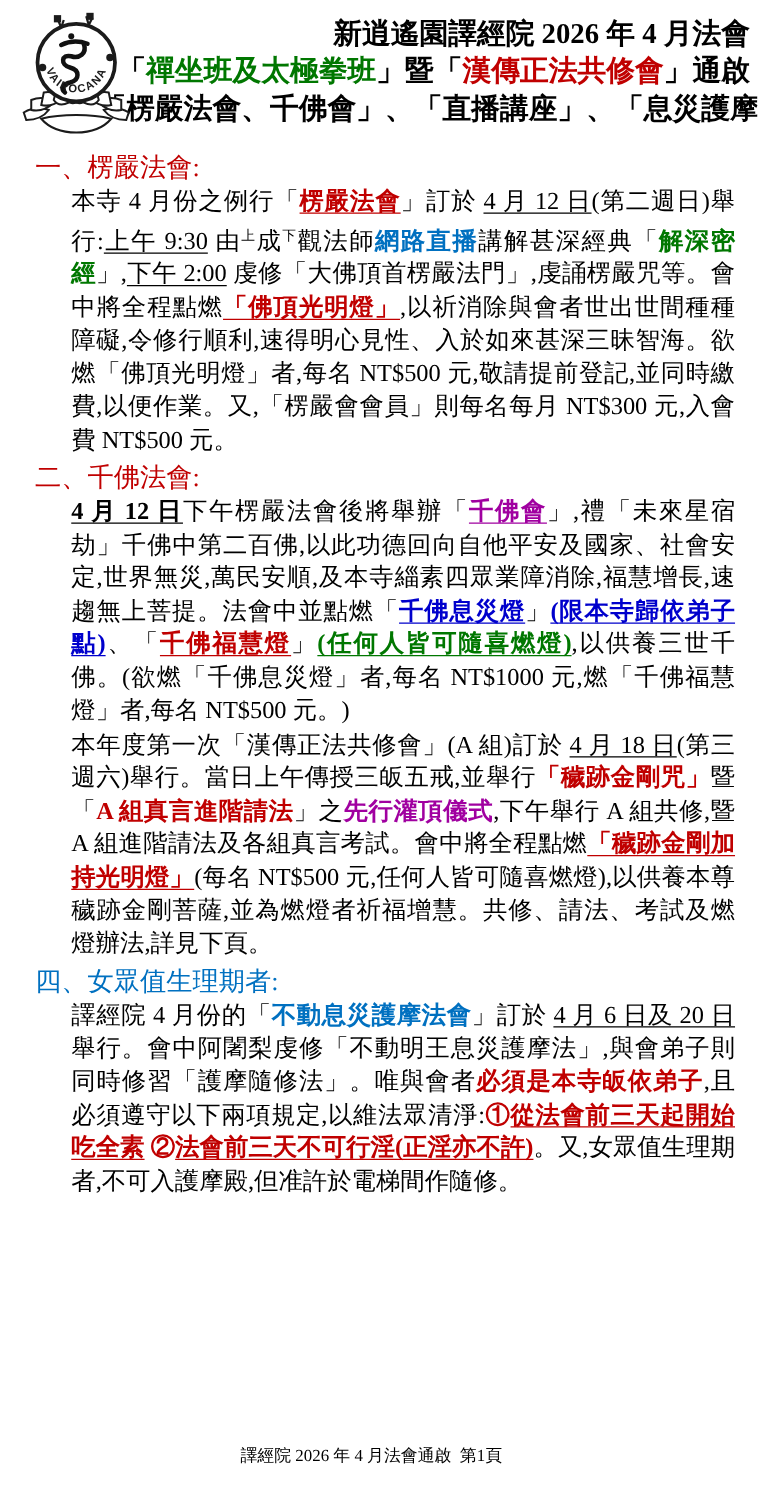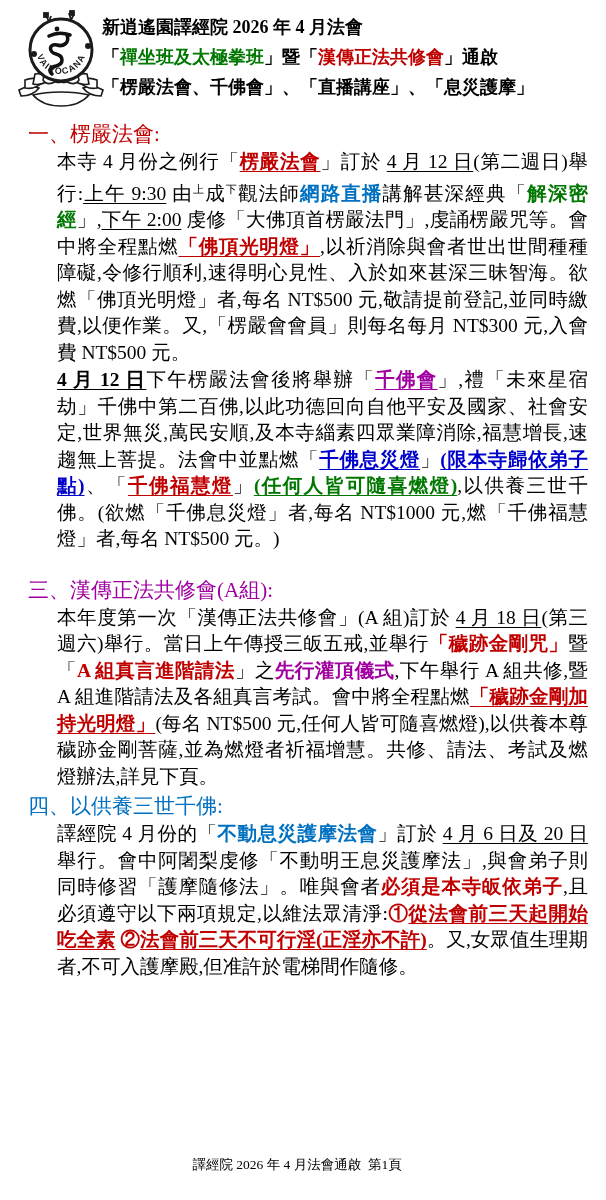--- a/index.html
+++ b/index.html
@@ -6,21 +6,21 @@
     --red:#C00000; --blue:#0070C0; --dblue:#0000CC; --green:#007700; --mag:#A000A0;
   }
   html,body{margin:0;padding:0;background:#ffffff;}
   .page{
     position:relative; width:606px; height:1200px; background:#fff; overflow:hidden;
     font-family:"Liberation Serif","DejaVu Serif",serif; color:#000;
   }
   
   .header{position:relative; padding:12px 6px 2px 6px; min-height:104px;}
   .logo{position:absolute; left:10px; top:10px; width:102px; height:106px;}
-  .titles{margin-left:96px; text-align:left; font-weight:bold; font-size:18px; line-height:30px;}
+  .titles{margin-left:72px; text-align:right; font-weight:bold; font-size:23px; line-height:30px;}
   .titles .row{white-space:nowrap;}
   
   .section{margin-top:1px;}
   .heading{font-size:21px; font-weight:normal; line-height:27px; margin:3px 14px 1px 28px;}
   .para{
     font-size:19.5px; line-height:26.5px; margin:0 18px 0 57px;
     text-align:justify; text-justify:inter-ideograph;
   }
   
   .seg{text-decoration-skip-ink:none;}
@@ -89,29 +89,29 @@
       <div class="row">「楞嚴法會、千佛會」、「直播講座」、「息災護摩」</div>
     </div>
   </div>
 
   <div class="section">
     <div class="heading red">一、楞嚴法會:</div>
     <div class="para"><span class="seg">本寺 4 月份之例行「</span><span class="seg red bold u">楞嚴法會</span><span class="seg">」訂於 </span><span class="seg u">4 月 12 日</span><span class="seg">(第二週日)舉行:</span><span class="seg u">上午 9:30</span><span class="seg"> 由</span><span class="seg sup">上</span><span class="seg">成</span><span class="seg sup">下</span><span class="seg">觀法師</span><span class="seg blue bold">網路直播</span><span class="seg">講解甚深經典「</span><span class="seg green bold">解深密經</span><span class="seg">」,</span><span class="seg u">下午 2:00</span><span class="seg"> 虔修「大佛頂首楞嚴法門」,虔誦楞嚴咒等。會中將全程點燃</span><span class="seg red bold u">「佛頂光明燈」</span><span class="seg">,以祈消除與會者世出世間種種障礙,令修行順利,速得明心見性、入於如來甚深三昧智海。欲燃「佛頂光明燈」者,每名 NT$500 元,敬請提前登記,並同時繳費,以便作業。又,「楞嚴會會員」則每名每月 NT$300 元,入會費 NT$500 元。</span></div>
   </div>
 
   <div class="section">
+    <div class="heading red">二、千佛法會:</div>
     <div class="para"><span class="seg bold u">4 月 12 日</span><span class="seg">下午楞嚴法會後將舉辦「</span><span class="seg mag bold u">千佛會</span><span class="seg">」,禮「未來星宿劫」千佛中第二百佛,以此功德回向自他平安及國家、社會安定,世界無災,萬民安順,及本寺緇素四眾業障消除,福慧增長,速趨無上菩提。法會中並點燃「</span><span class="seg dblue bold u">千佛息災燈</span><span class="seg">」</span><span class="seg dblue bold u">(限本寺歸依弟子點)</span><span class="seg">、「</span><span class="seg red bold u">千佛福慧燈</span><span class="seg">」</span><span class="seg green bold u">(任何人皆可隨喜燃燈)</span><span class="seg">,以供養三世千佛。(欲燃「千佛息災燈」者,每名 NT$1000 元,燃「千佛福慧燈」者,每名 NT$500 元。)</span></div>
   </div>
 
   <div class="section">
-    <div class="heading mag">三、漢傳正法共修會(A組):</div>
     <div class="para"><span class="seg">本年度第一次「漢傳正法共修會」(A 組)訂於 </span><span class="seg u">4 月 18 日</span><span class="seg">(第三週六)舉行。當日上午傳授三皈五戒,並舉行</span><span class="seg red bold">「穢跡金剛咒」</span><span class="seg">暨「</span><span class="seg red bold">A 組真言進階請法</span><span class="seg">」之</span><span class="seg mag bold">先行灌頂儀式</span><span class="seg">,下午舉行 A 組共修,暨 A 組進階請法及各組真言考試。會中將全程點燃</span><span class="seg red bold u">「穢跡金剛加持光明燈」</span><span class="seg">(每名 NT$500 元,任何人皆可隨喜燃燈),以供養本尊穢跡金剛菩薩,並為燃燈者祈福增慧。共修、請法、考試及燃燈辦法,詳見下頁。</span></div>
   </div>
 
   <div class="section">
-    <div class="heading blue">四、以供養三世千佛:</div>
+    <div class="heading blue">四、女眾值生理期者:</div>
     <div class="para"><span class="seg">譯經院 4 月份的「</span><span class="seg blue bold">不動息災護摩法會</span><span class="seg">」訂於 </span><span class="seg u">4 月 6 日及 20 日</span><span class="seg">舉行。會中阿闍梨虔修「不動明王息災護摩法」,與會弟子則同時修習「護摩隨修法」。唯與會者</span><span class="seg red bold">必須是本寺皈依弟子</span><span class="seg">,且必須遵守以下兩項規定,以維法眾清淨:</span><span class="seg red bold">①</span><span class="seg red bold u">從法會前三天起開始吃全素</span><span class="seg red"> </span><span class="seg red bold">②</span><span class="seg red bold u">法會前三天不可行淫(正淫亦不許)</span><span class="seg">。又,女眾值生理期者,不可入護摩殿,但准許於電梯間作隨修。</span></div>
   </div>
 
 
   <div class="footer">譯經院 2026 年 4 月法會通啟  第1頁</div>
 
 </div>
 
 </body></html>

